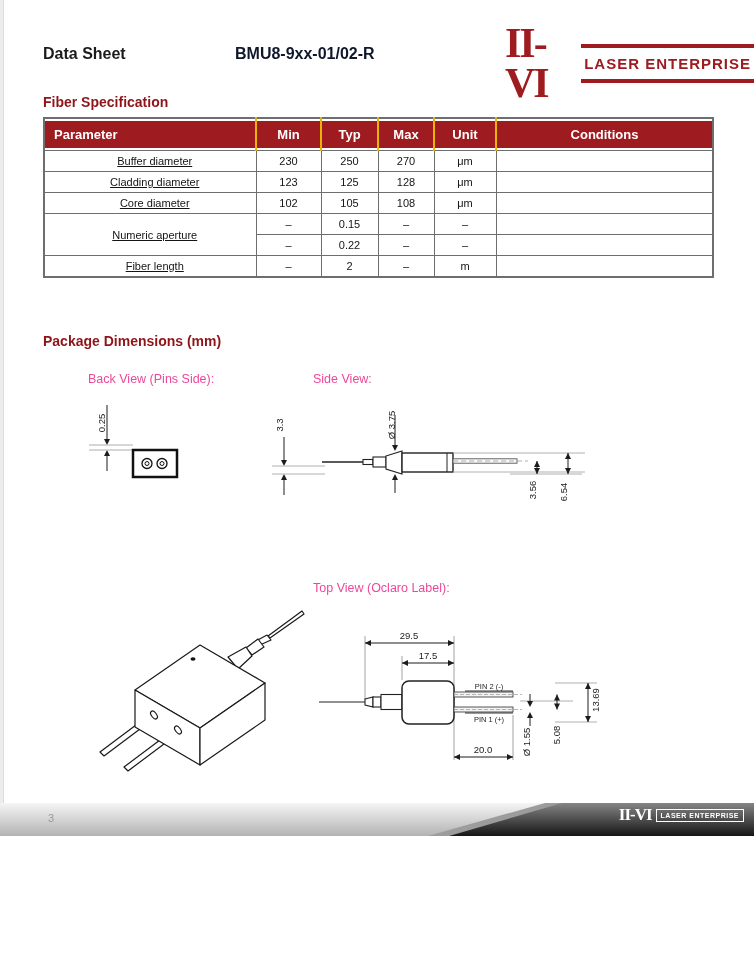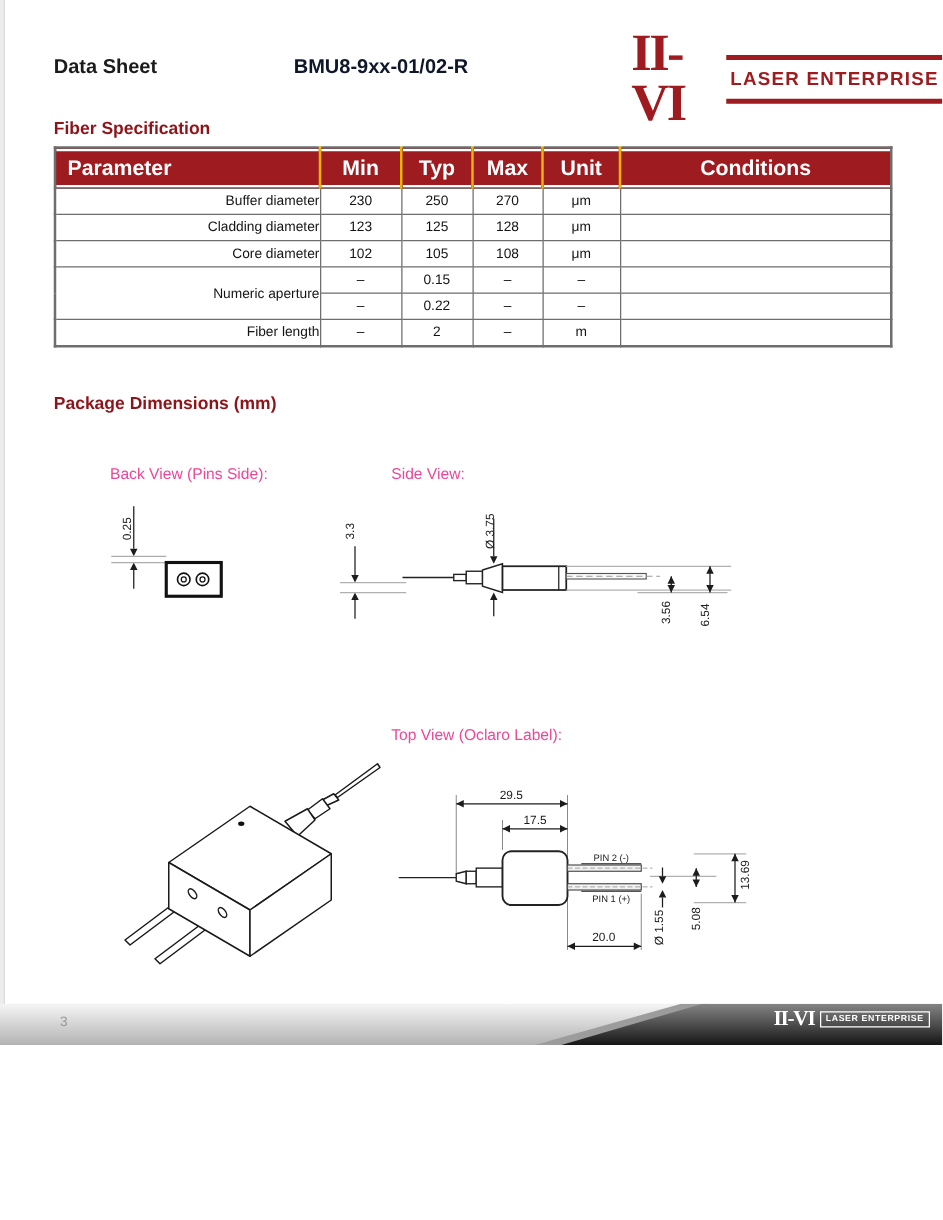--- a/index.html
+++ b/index.html
@@ -12,33 +12,33 @@
   
   .doc-type   { position:absolute; left:43px; top:45px; font-size:16px; font-weight:bold; color:#1b1b1b; }
   .part-number{ position:absolute; left:235px; top:45px; font-size:16px; font-weight:bold; color:#0f172a; }
   .brand-logo { position:absolute; left:505px; top:24px; display:flex; align-items:center; }
   .logo-mark  { font-family:"Liberation Serif", serif; font-weight:bold; font-size:42px; line-height:0.95; color:#9e1b20; letter-spacing:-2px; }
   .logo-text  { margin-left:7px; border-top:4px solid #9e1b20; border-bottom:4px solid #9e1b20; padding:7px 3px; font-size:15px; font-weight:bold; letter-spacing:1px; color:#9e1b20; white-space:nowrap; }
 
   
   .section-title { position:absolute; left:43px; font-size:14px; font-weight:bold; color:#8e1419; }
   .t-fiber { top:94px; }
-  .t-pkg   { top:314px; }
+  .t-pkg   { top:333px; }
 
   
   .spec-table-wrap { position:absolute; left:43px; top:117px; }
   table.spec { border-collapse:collapse; table-layout:fixed; width:669px; font-size:11px; color:#141414; border:2px solid #6e6e6e; }
   table.spec th {
-    background:#9e1b20; color:#ffffff; font-size:17px; font-weight:bold;
+    background:#9e1b20; color:#ffffff; font-size:13px; font-weight:bold;
     height:31px; padding:0; box-shadow:inset 0 -2px 0 #ffffff, inset 0 2px 0 #ffffff;margin-top:28px;
   }
   table.spec th + th { border-left:2px solid #eab308; }
   table.spec th.c-param { text-align:left; padding-left:9px; }
   table.spec td { border:1px solid #6e6e6e; height:20px; text-align:center; padding:0; }
-  table.spec td.c-param { text-align:right; padding-left:9px; }
+  table.spec td.c-param { text-align:center; padding-left:9px;text-decoration:underline; }
 
   
   .view-label { position:absolute; font-size:12.5px; color:#ec4899; }
   .l-back { left:88px;  top:372px; }
   .l-side { left:313px; top:372px; }
   .l-top  { left:313px; top:581px; }
 
   .drawing { position:absolute; }
   .d-back { left:75px;  top:393px; }
   .d-side { left:270px; top:395px; }

